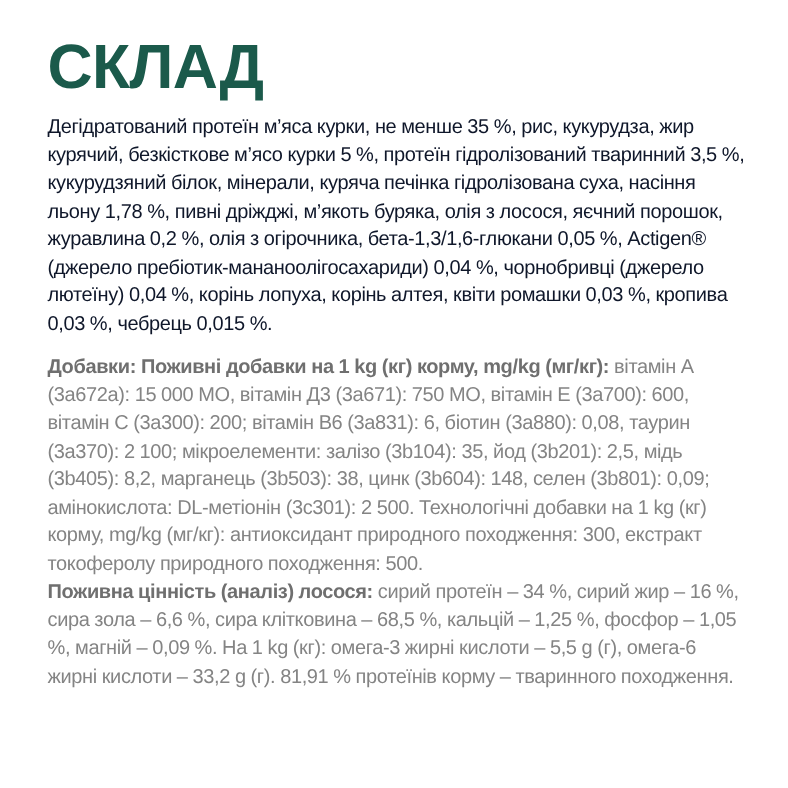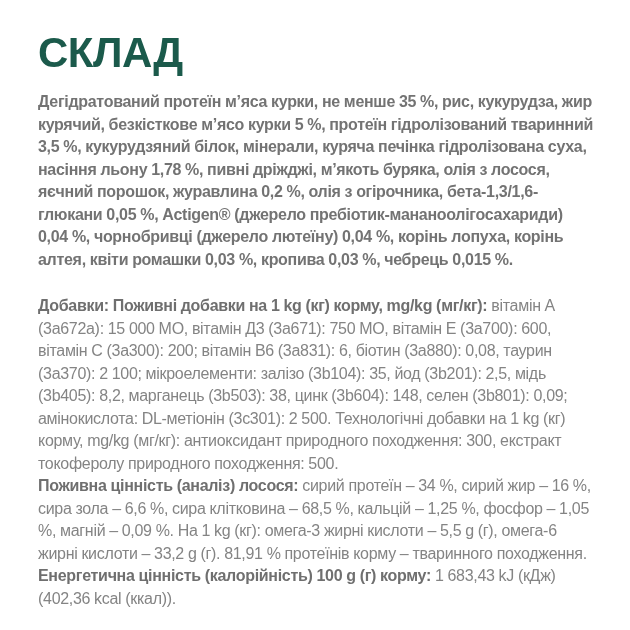--- a/index.html
+++ b/index.html
@@ -12,37 +12,36 @@
     width: 630px;
     height: 630px;
     box-sizing: border-box;
     background: #ffffff;
     padding: 30px 34px 0 38px;
     overflow: hidden;
     font-family: "Liberation Sans", "DejaVu Sans", sans-serif;
   }
   .section-title {
     margin: 0 0 15px 0;
-    font-size: 42px;
+    font-size: 50px;
     line-height: 46px;
     font-weight: 700;
     letter-spacing: -0.5px;
     color: #1b5a4b;
   }
   .para {
     margin: 0;
     font-size: 16px;
     line-height: 22.5px;
     letter-spacing: -0.3px;
     word-spacing: -0.2px;
   }
   .ingredients {
-    color: #737373;
-    margin-bottom: 24px;
-    font-weight: bold;
+    color: #0f172a;
+    margin-bottom: 12px;
   }
   .gray {
     color: #848484;
   }
   .gray .bold-label {
     font-weight: 700;
     color: #6f6f6f;
   }
 </style>
 </head>
@@ -51,15 +50,14 @@
 <div class="page">
 
   <h1 class="section-title">СКЛАД</h1>
 
   <p class="para ingredients"><span>Дегідратований протеїн м’яса курки, не менше 35 %, рис, кукурудза, жир курячий, безкісткове м’ясо курки 5 %, протеїн гідролізований тваринний 3,5 %, кукурудзяний білок, мінерали, куряча печінка гідролізована суха, насіння льону 1,78 %, пивні дріжджі, м’якоть буряка, олія з лосося, яєчний порошок, журавлина 0,2 %, олія з огірочника, бета-1,3/1,6-глюкани 0,05 %, Actigen® (джерело пребіотик-мананоолігосахариди) 0,04 %, чорнобривці (джерело лютеїну) 0,04 %, корінь лопуха, корінь алтея, квіти ромашки 0,03 %, кропива 0,03 %, чебрець 0,015 %.</span></p>
 
   <p class="para gray"><span class="bold-label">Добавки: Поживні добавки на 1 kg (кг) корму, mg/kg (мг/кг):</span> <span>вітамін А (3a672a): 15 000 МО, вітамін Д3 (3a671): 750 МО, вітамін Е (3a700): 600, вітамін С (3a300): 200; вітамін В6 (3a831): 6, біотин (3a880): 0,08, таурин (3a370): 2 100; мікроелементи: залізо (3b104): 35, йод (3b201): 2,5, мідь (3b405): 8,2, марганець (3b503): 38, цинк (3b604): 148, селен (3b801): 0,09; амінокислота: DL-метіонін (3c301): 2 500. Технологічні добавки на 1 kg (кг) корму, mg/kg (мг/кг): антиоксидант природного походження: 300, екстракт токоферолу природного походження: 500.</span></p>
 
   <p class="para gray"><span class="bold-label">Поживна цінність (аналіз) лосося:</span> <span>сирий протеїн – 34 %, сирий жир – 16 %, сира зола – 6,6 %, сира клітковина – 68,5 %, кальцій – 1,25 %, фосфор – 1,05 %, магній – 0,09 %. На 1 kg (кг): омега-3 жирні кислоти – 5,5 g (г), омега-6 жирні кислоти – 33,2 g (г). 81,91 % протеїнів корму – тваринного походження.</span></p>
 
-  <p class="para gray"><span class="bold-label">Енергетична цінність (калорійність) 100 g (г) корму:</span> <span>1 683,43 kJ (кДж) (402,36 kcal (ккал)).</span></p>
 
 </div>
 
 </body></html>

